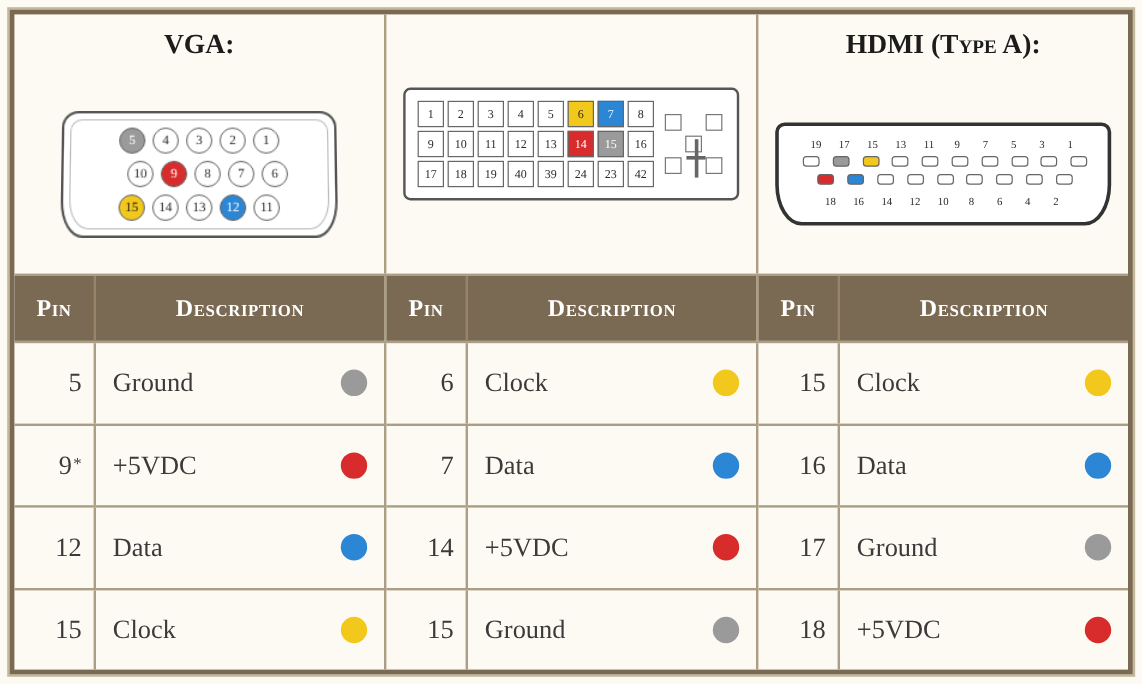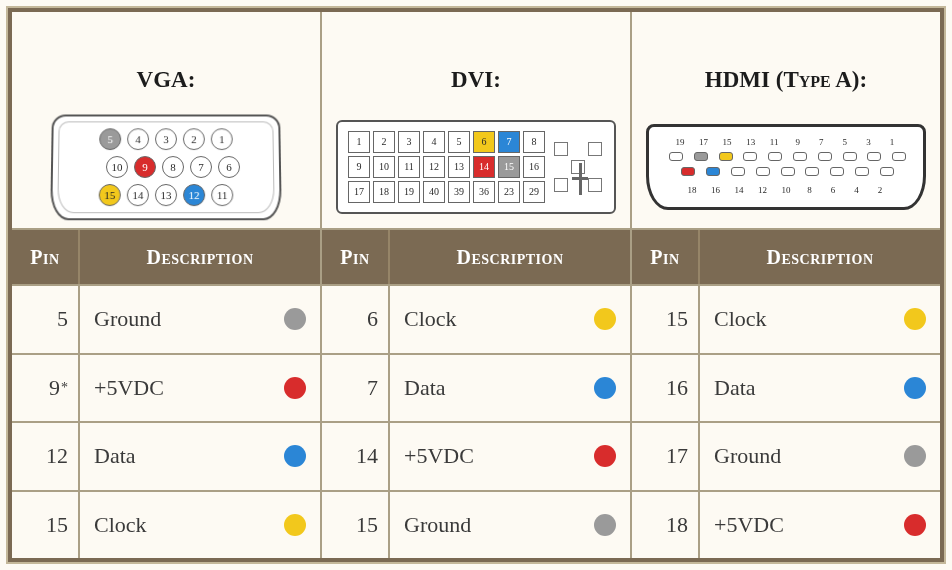--- a/index.html
+++ b/index.html
@@ -33,21 +33,20 @@
   }
   .cellblock:last-child { border-right: none; }
 
   .title-bar {
     text-align: center;
     font-weight: bold;
     font-size: 23px;
     padding: 12px 0 12px 0;
     font-variant: small-caps;
     color: #1c1c1c;
-    margin-top: 43px;
   }
 
   .diag-area {
     flex: 1;
     display: flex;
     align-items: center;
     justify-content: center;
     padding: 4px;
   }
 
@@ -196,21 +195,20 @@
               <div class="vga-pin">14</div>
               <div class="vga-pin">13</div>
               <div class="vga-pin p12">12</div>
               <div class="vga-pin">11</div>
             </div>
           </div>
       </div>
     </div>
 
     <div class="cellblock">
-      <div class="title-bar">DVI:</div>
       <div class="diag-area">
         <div class="dvi-shell">
           <div class="dvi-grid" id="dvi-grid">
               <div class="dvi-pin">1</div>
               <div class="dvi-pin">2</div>
               <div class="dvi-pin">3</div>
               <div class="dvi-pin">4</div>
               <div class="dvi-pin">5</div>
               <div class="dvi-pin p6">6</div>
               <div class="dvi-pin p7">7</div>
@@ -221,23 +219,23 @@
               <div class="dvi-pin">12</div>
               <div class="dvi-pin">13</div>
               <div class="dvi-pin p14">14</div>
               <div class="dvi-pin p15">15</div>
               <div class="dvi-pin">16</div>
               <div class="dvi-pin">17</div>
               <div class="dvi-pin">18</div>
               <div class="dvi-pin">19</div>
               <div class="dvi-pin">40</div>
               <div class="dvi-pin">39</div>
-              <div class="dvi-pin">36</div>
+              <div class="dvi-pin">24</div>
               <div class="dvi-pin">23</div>
-              <div class="dvi-pin">29</div>
+              <div class="dvi-pin">42</div>
             </div>
           <div class="dvi-side">
             <div></div>
               <div class="dvi-cross"></div>
               <div></div>
             <div></div>
               <div></div>
           </div>
         </div>
       </div>

